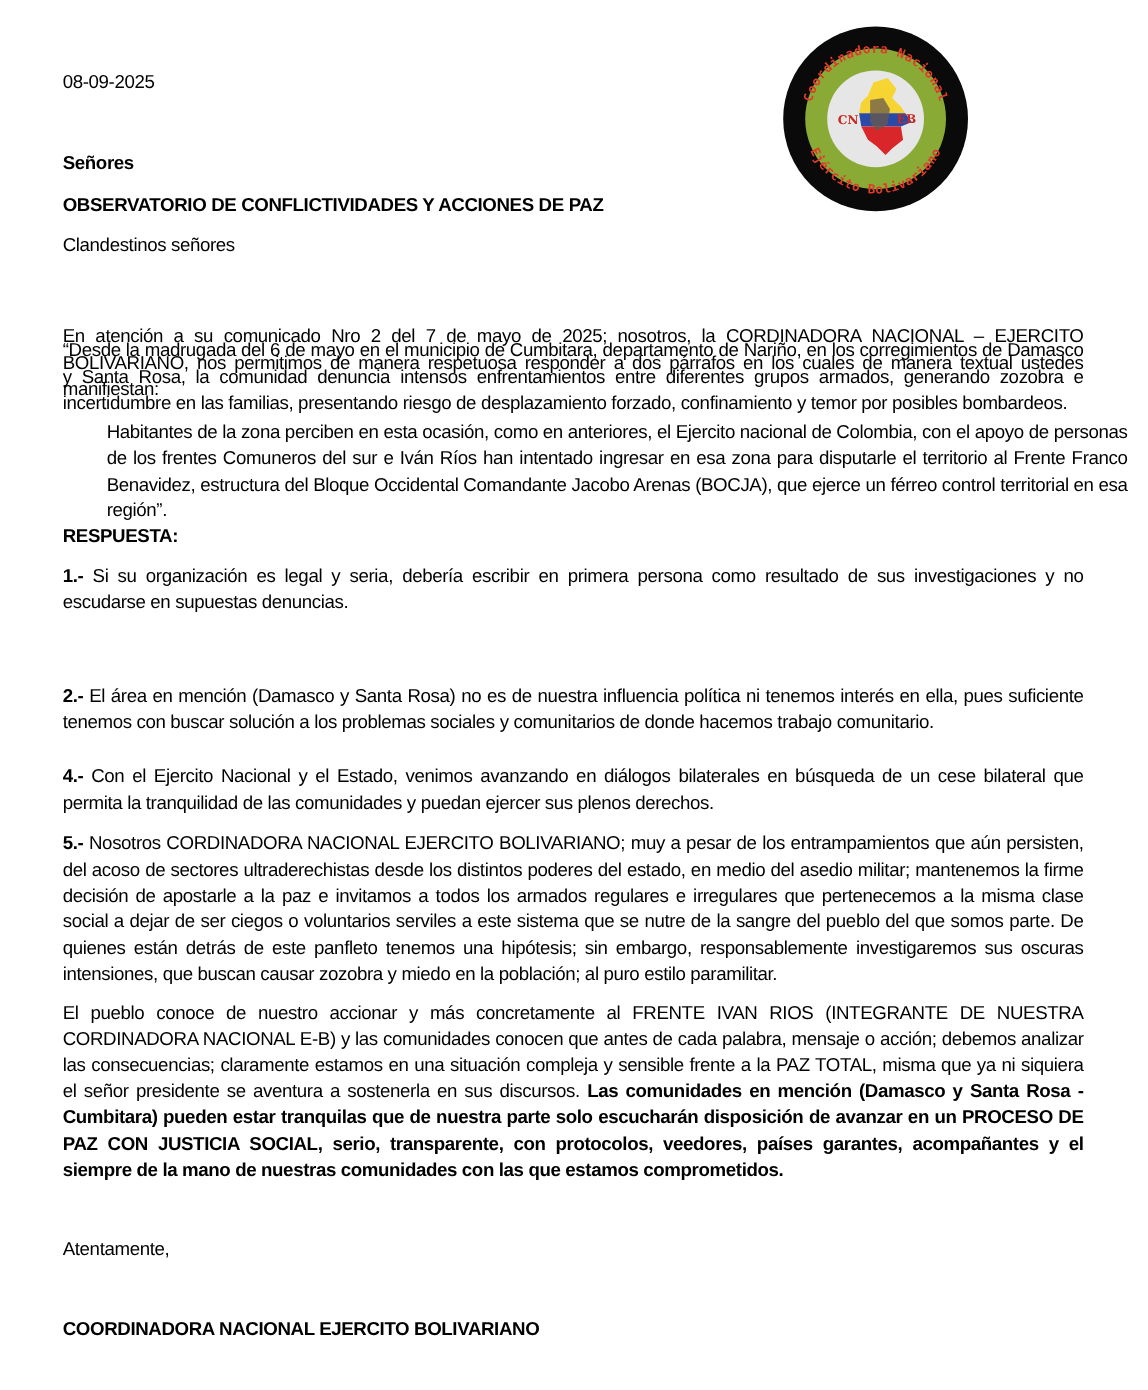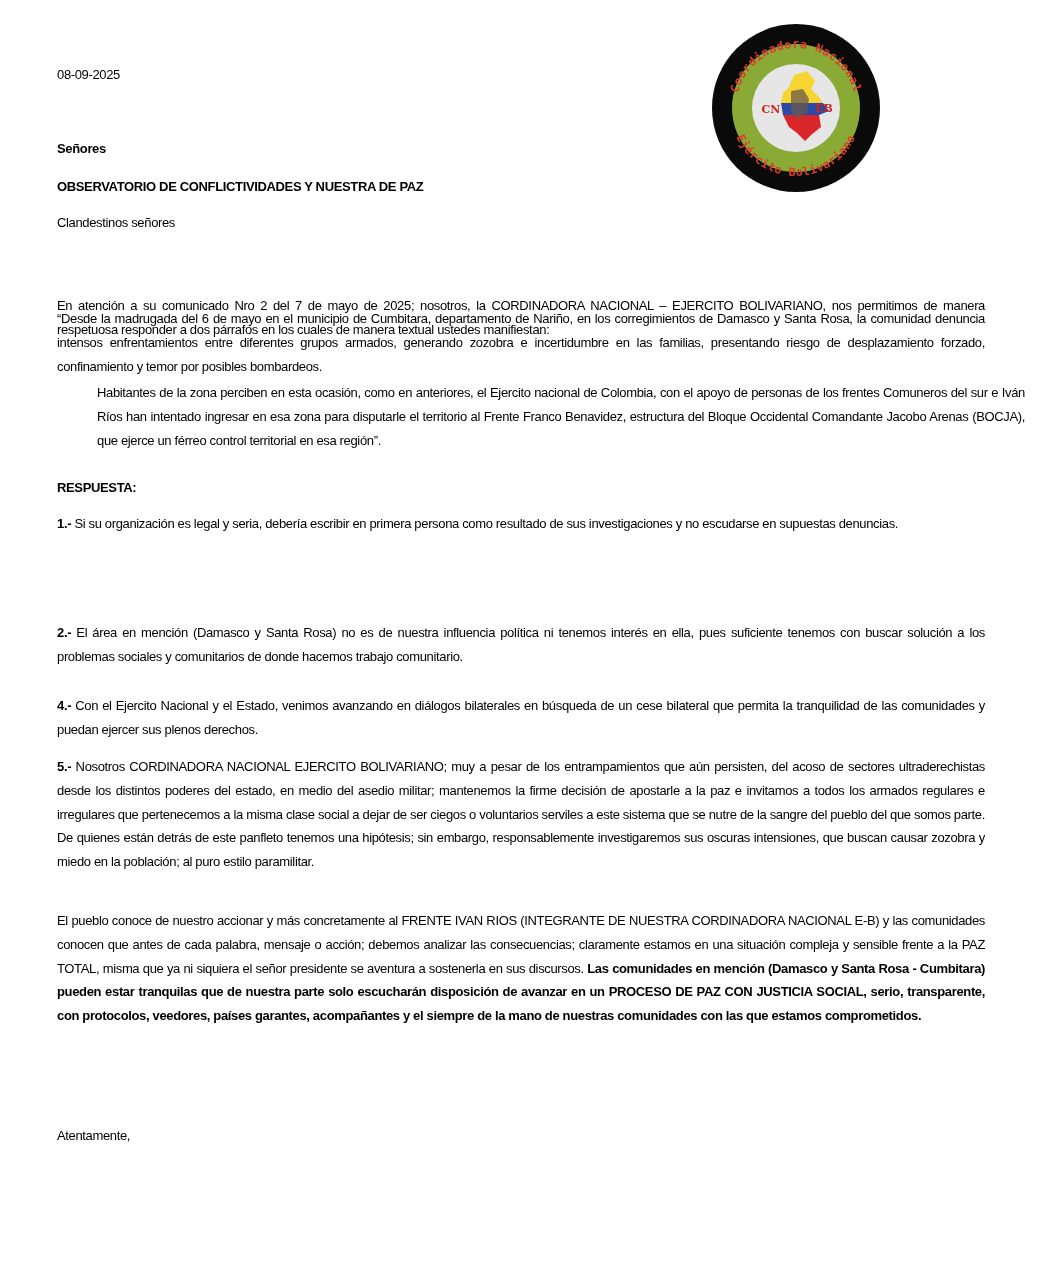--- a/index.html
+++ b/index.html
@@ -1,19 +1,19 @@
 <!DOCTYPE html>
 <html><head>
   <meta charset="utf-8">
   <style>
     html, body { margin: 0; padding: 0; background: #ffffff; }
     body { width: 1044px; height: 1264px; position: relative; overflow: hidden;
       font-family: "Liberation Sans", sans-serif; color: #000; }
     .page { position: absolute; left: 0; top: 0; width: 1044px; height: 1264px; }
-    .t { position: absolute; left: 57px; font-size: 13px; line-height: 23.8px; letter-spacing: -0.35px; margin: 0; }
+    .t { position: absolute; left: 57px; font-size: 17px; line-height: 23.8px; letter-spacing: -0.35px; margin: 0; }
     .just { width: 928px; text-align: justify; text-align-last: left; }
     .b { font-weight: bold; }
     .date { top: 63px; }
     .senores { top: 137px; font-weight: bold; }
     .org { top: 175px; font-weight: bold; }
     .salut { top: 211px; }
     .p1 { top: 246px; margin-top: 48px; }
     .p2 { top: 307px; }
     .p3 { top: 381px; margin-left: 40px; }
     .resp { top: 476px; font-weight: bold; }
@@ -51,21 +51,21 @@
 
     <path d="M 83 52 L 96 48 L 104 58 L 100 66 L 108 74 L 112 80 L 70 80 L 72 70 L 78 64 Z" fill="#f6d533"></path>
     <path d="M 70 80 L 112 80 L 118 88 L 108 92 L 72 92 Z" fill="#2a4aa8"></path>
     <path d="M 72 92 L 108 92 L 110 104 L 100 112 L 94 118 L 86 110 L 78 104 Z" fill="#d8262b"></path>
     <path d="M 80 68 L 92 66 L 98 76 L 96 90 L 86 96 L 80 88 Z" fill="#6a5a4a" opacity="0.75"></path>
     <text x="60" y="90" font-family="DejaVu Serif, serif" font-weight="bold" font-size="11" fill="#c8281e" text-anchor="middle">CN</text>
     <text x="113" y="89" font-family="DejaVu Serif, serif" font-weight="bold" font-size="11" fill="#c8281e" text-anchor="middle">EB</text>
   </svg>
 
   <p class="t senores">Señores</p>
-  <p class="t org">OBSERVATORIO DE CONFLICTIVIDADES Y NUESTRA DE PAZ</p>
+  <p class="t org">OBSERVATORIO DE CONFLICTIVIDADES Y ACCIONES DE PAZ</p>
   <p class="t salut">Clandestinos señores</p>
 
   <p class="t just p1">En atención a su comunicado Nro 2 del 7 de mayo de 2025; nosotros, la CORDINADORA NACIONAL – EJERCITO BOLIVARIANO, nos permitimos de manera respetuosa responder a dos párrafos en los cuales de manera textual ustedes manifiestan:</p>
   <p class="t just p2">“Desde la madrugada del 6 de mayo en el municipio de Cumbitara, departamento de Nariño, en los corregimientos de Damasco y Santa Rosa, la comunidad denuncia intensos enfrentamientos entre diferentes grupos armados, generando zozobra e incertidumbre en las familias, presentando riesgo de desplazamiento forzado, confinamiento y temor por posibles bombardeos.</p>
   <p class="t just p3">Habitantes de la zona perciben en esta ocasión, como en anteriores, el Ejercito nacional de Colombia, con el apoyo de personas de los frentes Comuneros del sur e Iván Ríos han intentado ingresar en esa zona para disputarle el territorio al Frente Franco Benavidez, estructura del Bloque Occidental Comandante Jacobo Arenas (BOCJA), que ejerce un férreo control territorial en esa región”.</p>
 
   <p class="t resp">RESPUESTA:</p>
 
   <p class="t just r1">
     <span class="b">1.-</span><span> Si su organización es legal y seria, debería escribir en primera persona como resultado de sus investigaciones y no escudarse en supuestas denuncias.</span>
@@ -78,13 +78,14 @@
   </p>
   <p class="t just r5">
     <span class="b">5.-</span><span> Nosotros CORDINADORA NACIONAL EJERCITO BOLIVARIANO; muy a pesar de los entrampamientos que aún persisten, del acoso de sectores ultraderechistas desde los distintos poderes del estado, en medio del asedio militar; mantenemos la firme decisión de apostarle a la paz e invitamos a todos los armados regulares e irregulares que pertenecemos a la misma clase social a dejar de ser ciegos o voluntarios serviles a este sistema que se nutre de la sangre del pueblo del que somos parte. De quienes están detrás de este panfleto tenemos una hipótesis; sin embargo, responsablemente investigaremos sus oscuras intensiones, que buscan causar zozobra y miedo en la población; al puro estilo paramilitar.</span>
   </p>
 
   <p class="t just pf">
     <span>El pueblo conoce de nuestro accionar y más concretamente al FRENTE IVAN RIOS (INTEGRANTE DE NUESTRA CORDINADORA NACIONAL E-B) y las comunidades conocen que antes de cada palabra, mensaje o acción; debemos analizar las consecuencias; claramente estamos en una situación compleja y sensible frente a la PAZ TOTAL, misma que ya ni siquiera el señor presidente se aventura a sostenerla en sus discursos. </span><span class="b">Las comunidades en mención (Damasco y Santa Rosa - Cumbitara) pueden estar tranquilas que de nuestra parte solo escucharán disposición de avanzar en un PROCESO DE PAZ CON JUSTICIA SOCIAL, serio, transparente, con protocolos, veedores, países garantes, acompañantes y el siempre de la mano de nuestras comunidades con las que estamos comprometidos.</span>
   </p>
 
   <p class="t closing">Atentamente,</p>
+  <p class="t signature">COORDINADORA NACIONAL EJERCITO BOLIVARIANO</p>
 </div>
 
 </body></html>

